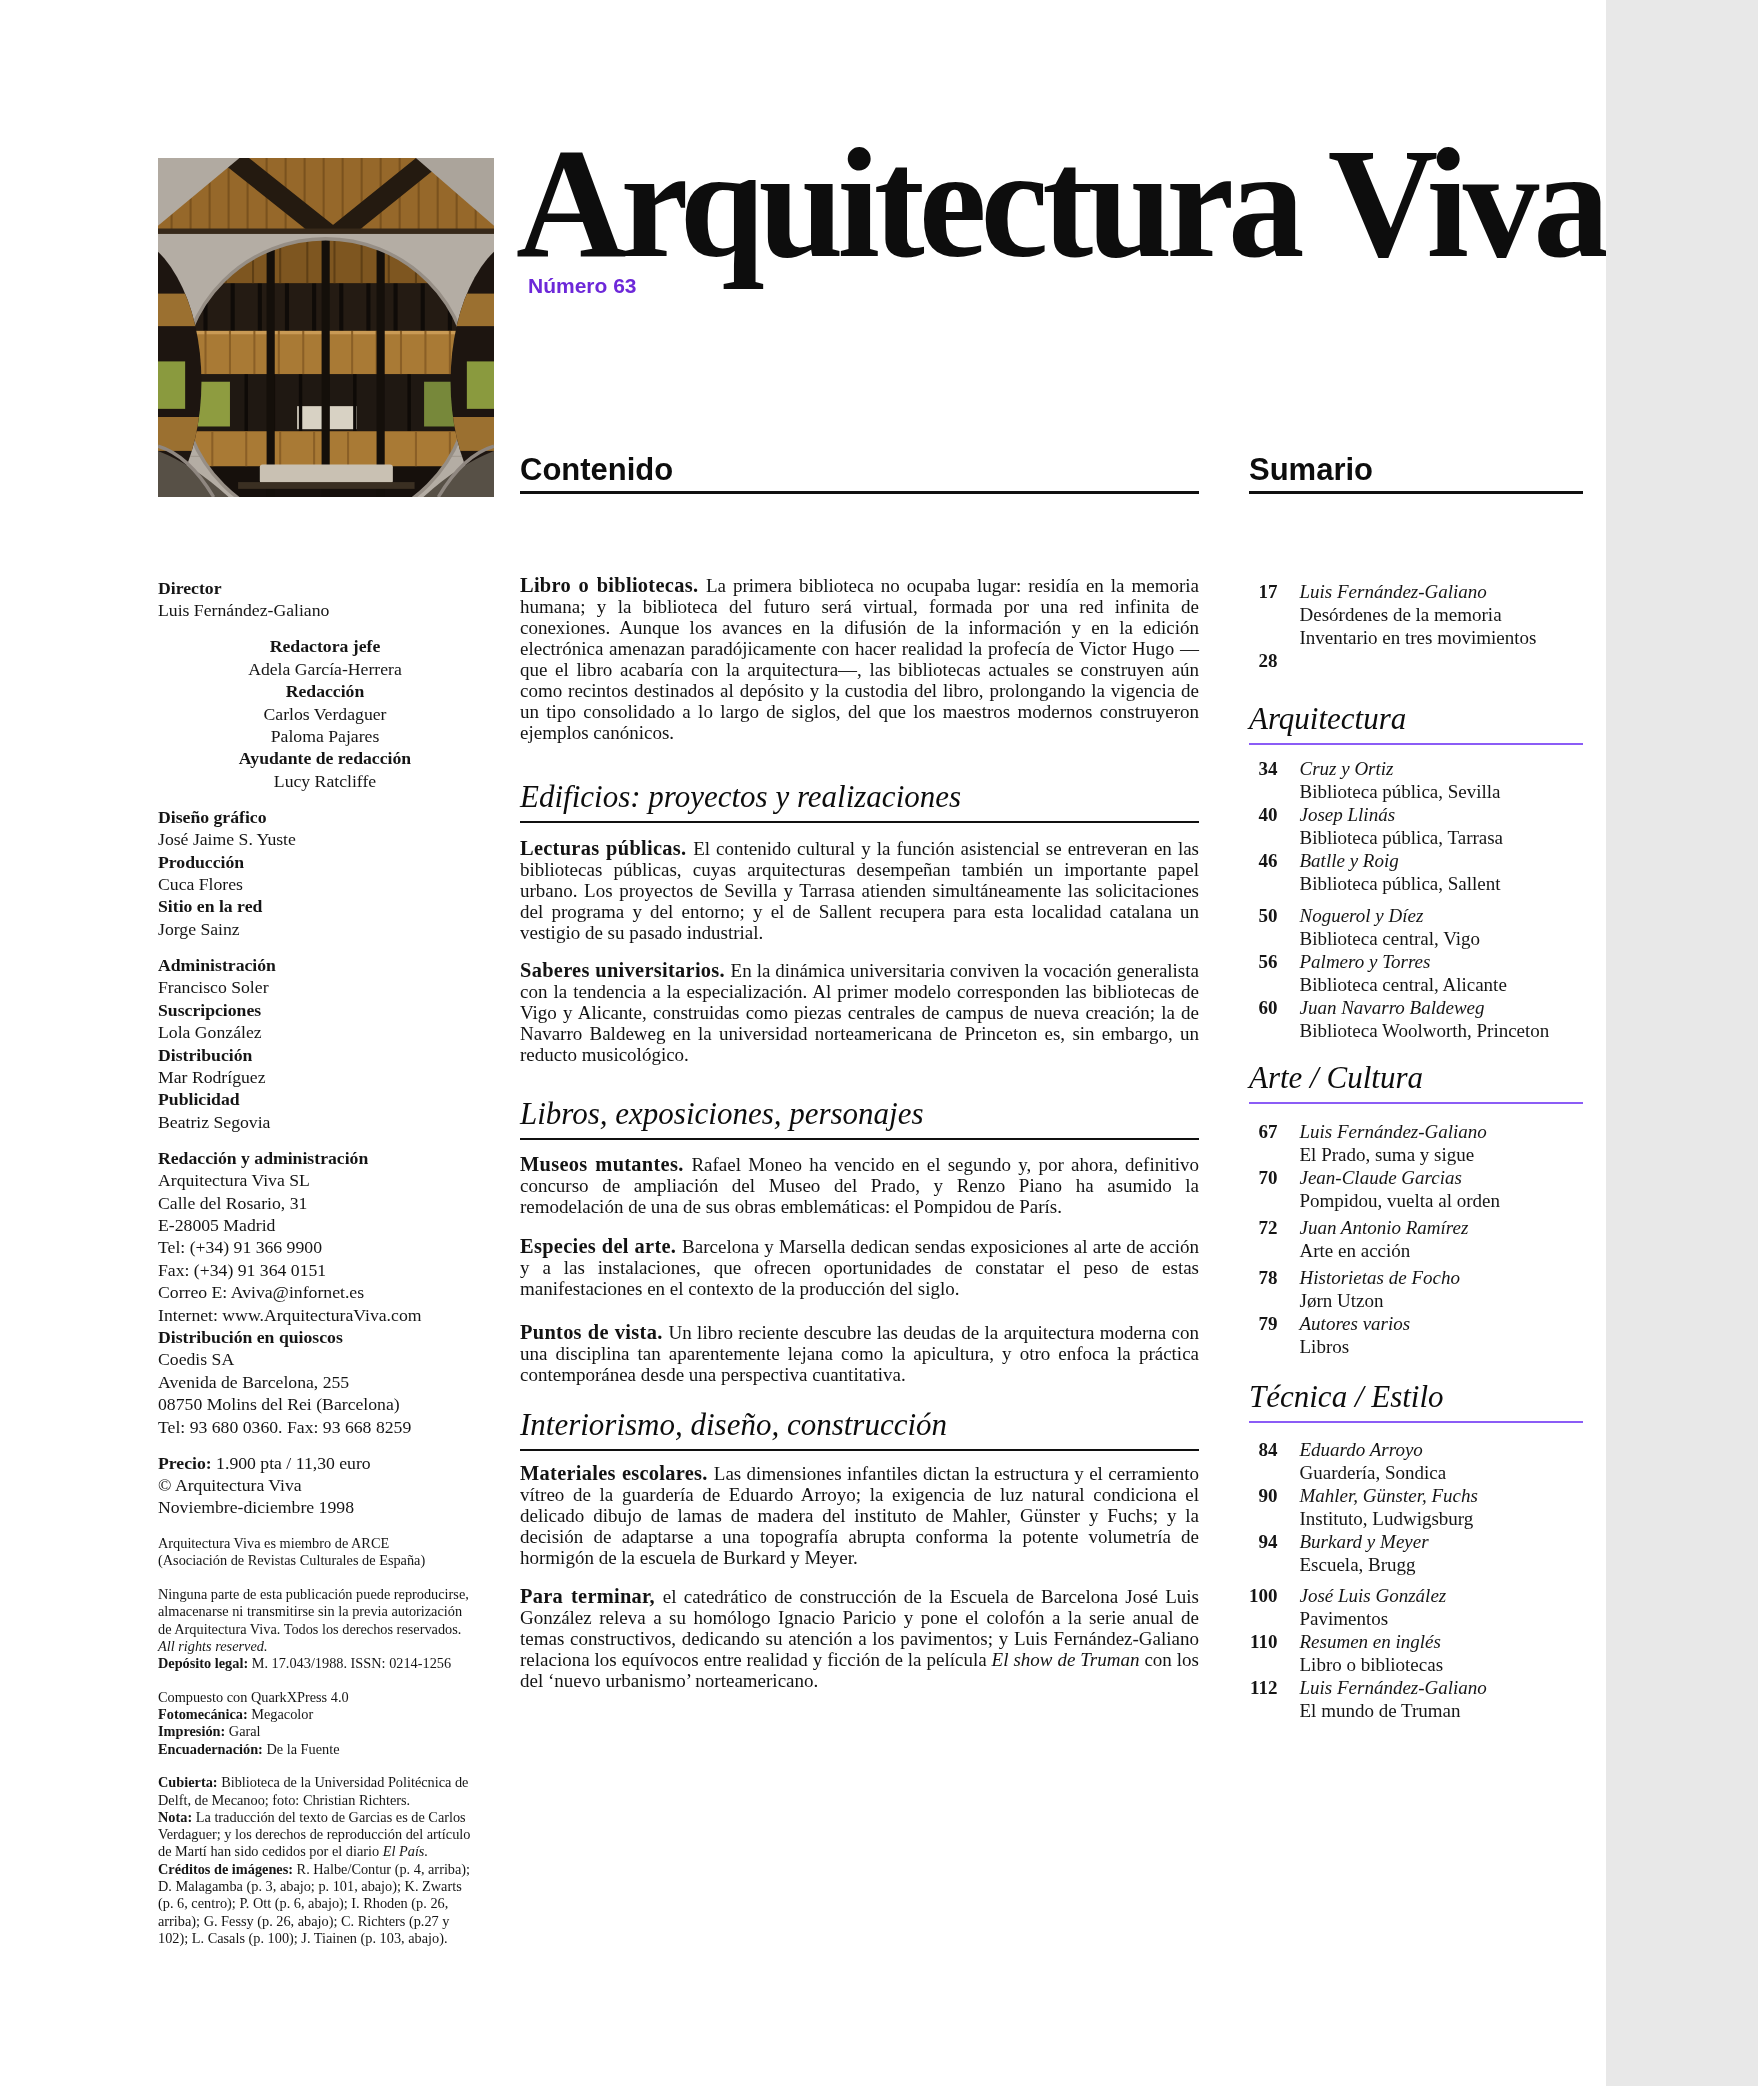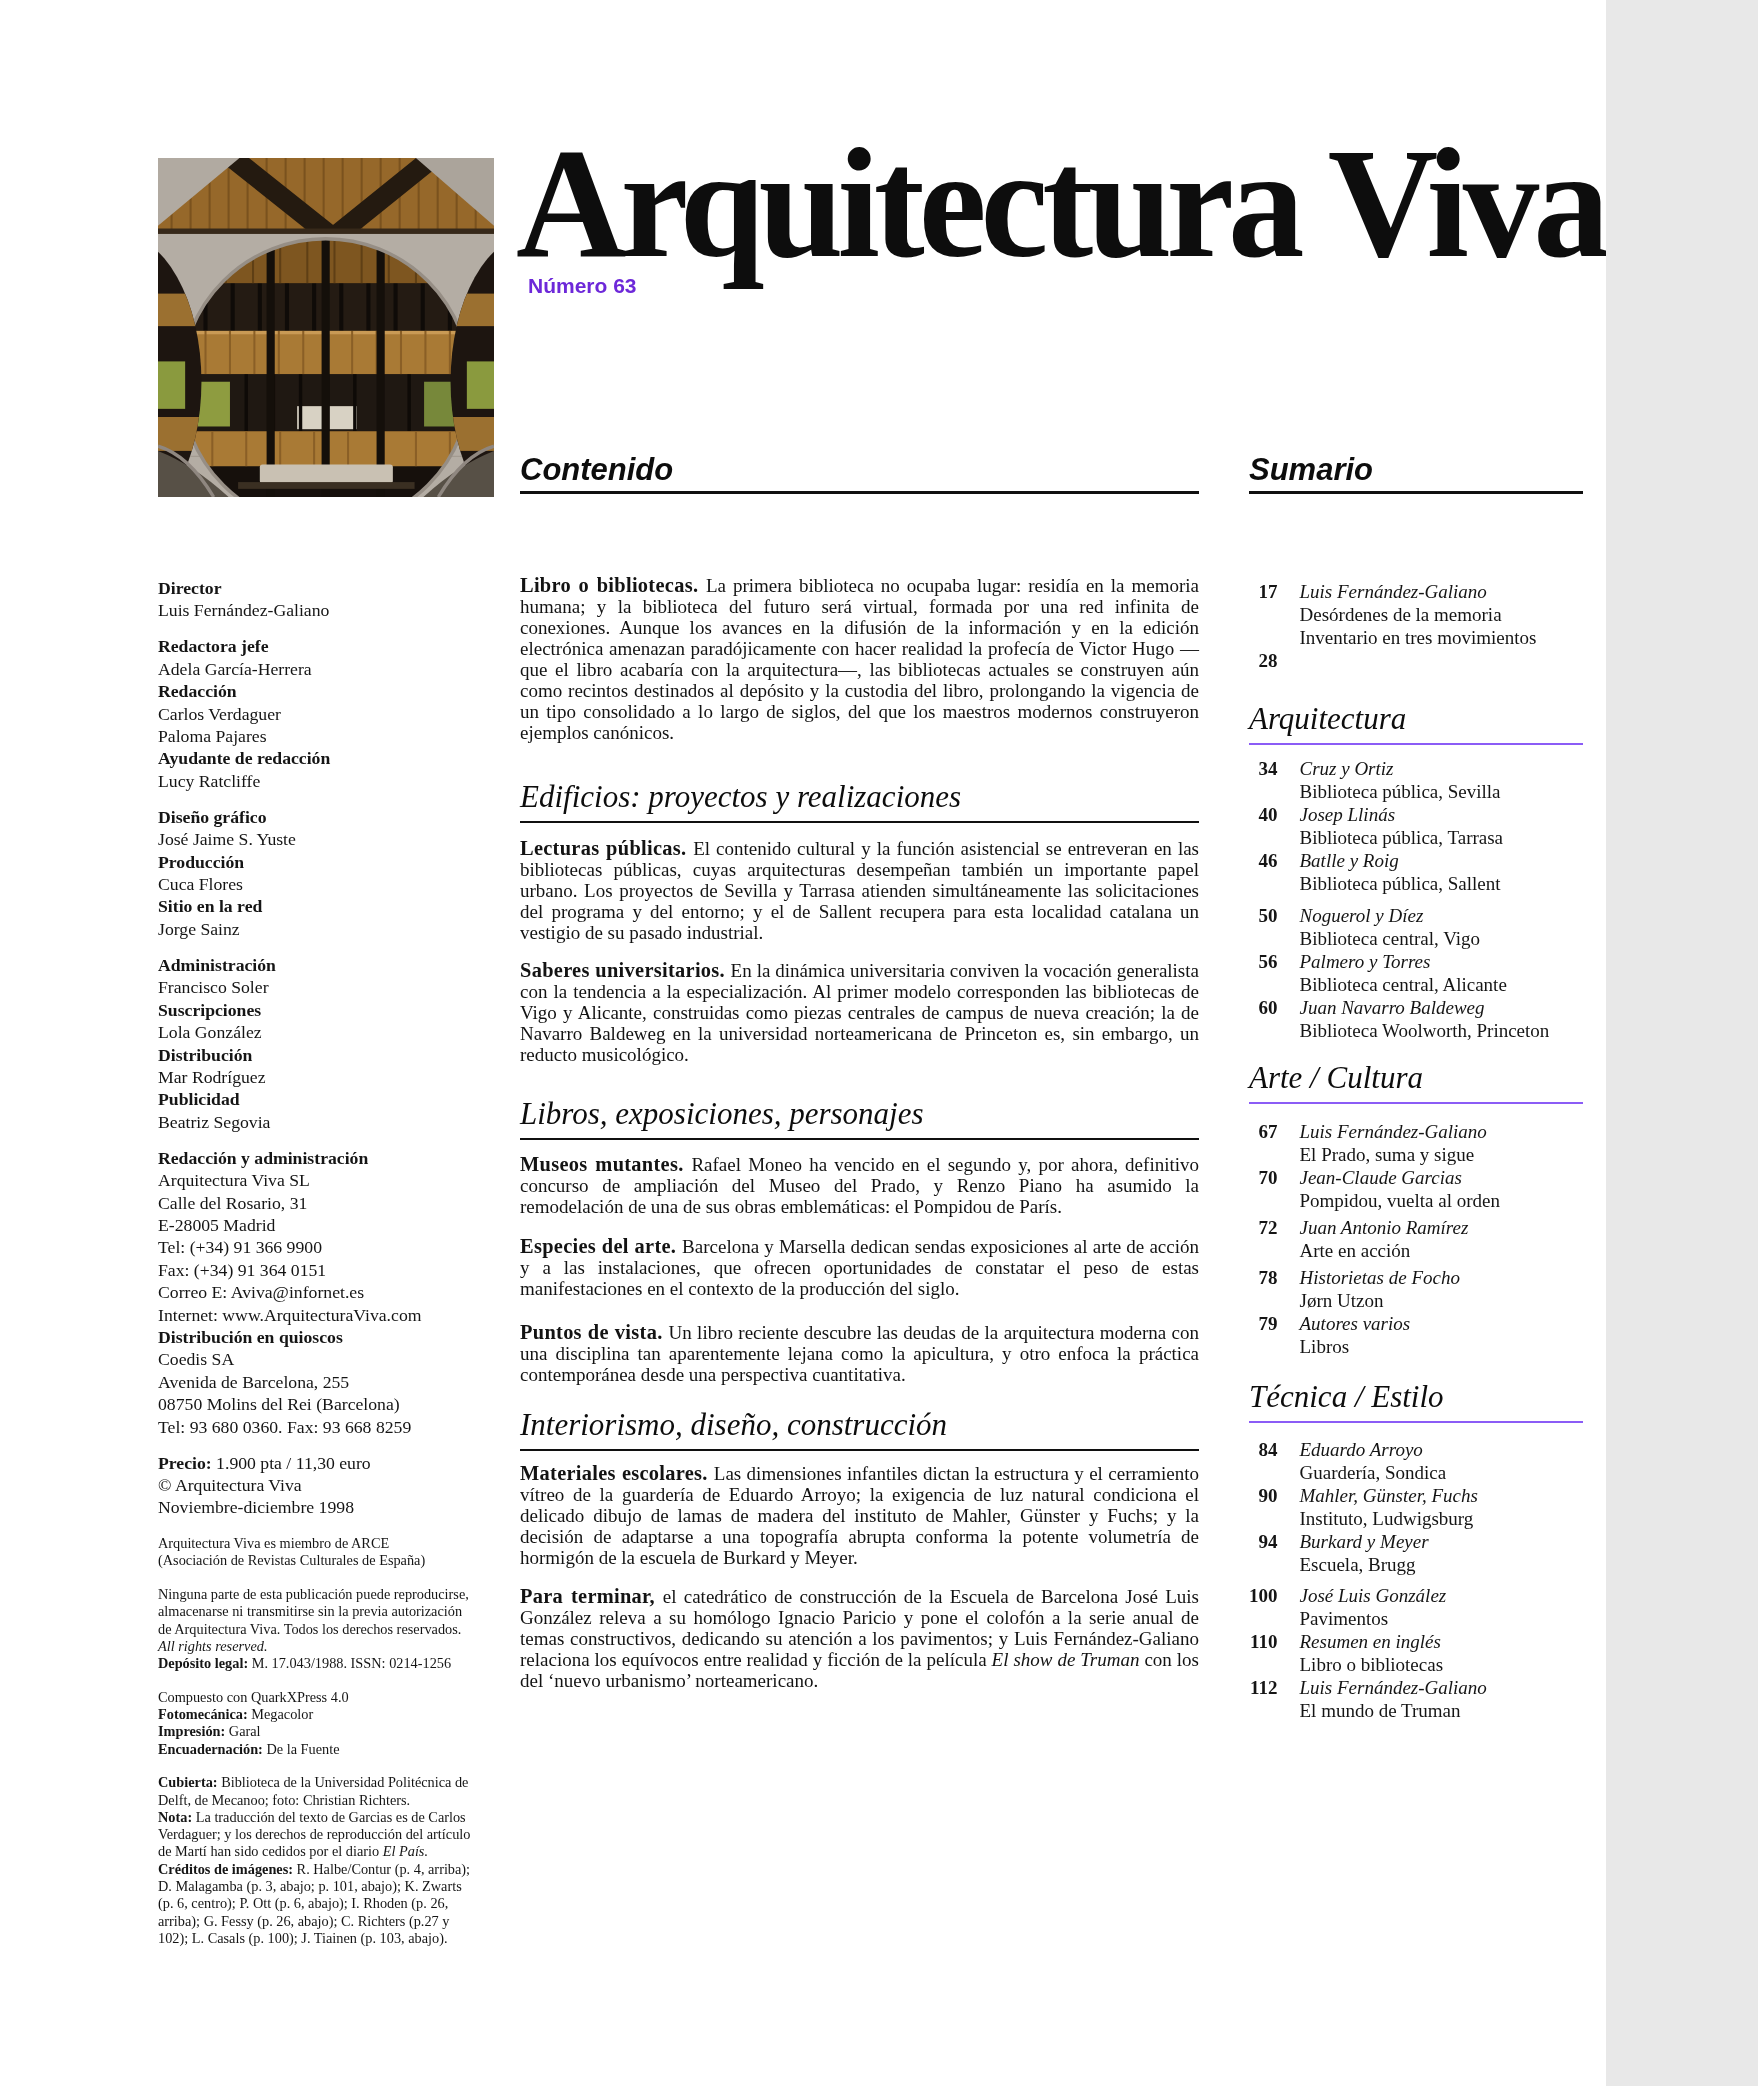--- a/index.html
+++ b/index.html
@@ -13,21 +13,21 @@
   .numero{position:absolute;left:528px;top:274px;font-family:"Liberation Sans",sans-serif;
           font-weight:bold;font-size:21px;color:#6d28d9;}
 
   
   .cover{position:absolute;left:158px;top:158px;width:336px;height:339px;}
   .cover svg{display:block;width:100%;height:100%;}
 
   
   .col-head{position:absolute;top:454px;font-family:"Liberation Sans",sans-serif;
             font-weight:bold;font-size:31px;line-height:1;padding-bottom:6.1px;
-            border-bottom:3.4px solid #101010;color:#0d0d0d;font-style:italic;}
+            border-bottom:3.4px solid #101010;color:#0d0d0d;}
   #contenido-head{left:520px;width:679px;}
   #sumario-head{left:1249px;width:334px;}
 
   
   .sidebar{position:absolute;left:158px;top:577px;width:334px;}
   .sb-block{margin:0;}
   .sb-line{font-size:17.7px;line-height:22.4px;white-space:nowrap;}
   .sb-small .sb-line{font-size:14.3px;line-height:17.3px;}
   .sb-line b{font-weight:bold;}
   .sb-line i{font-style:italic;}
@@ -202,21 +202,21 @@
   <div class="numero">Número 63</div>
 
   <div class="col-head" id="contenido-head">Contenido</div>
   <div class="col-head" id="sumario-head">Sumario</div>
 
   <div class="sidebar" id="sidebar">
       <div class="sb-block" style="margin-top: 0px;">
         <div class="sb-line"><b>Director</b></div>
         <div class="sb-line"><span>Luis Fernández-Galiano</span></div>
       </div>
-      <div class="sb-block" style="margin-top: 13.6px;">
+      <div class="sb-block" style="margin-top: 13.6px; text-align: center;">
         <div class="sb-line"><b>Redactora jefe</b></div>
         <div class="sb-line"><span>Adela García-Herrera</span></div>
         <div class="sb-line"><b>Redacción</b></div>
         <div class="sb-line"><span>Carlos Verdaguer</span></div>
         <div class="sb-line"><span>Paloma Pajares</span></div>
         <div class="sb-line"><b>Ayudante de redacción</b></div>
         <div class="sb-line"><span>Lucy Ratcliffe</span></div>
       </div>
       <div class="sb-block" style="margin-top: 13.6px;">
         <div class="sb-line"><b>Diseño gráfico</b></div>

